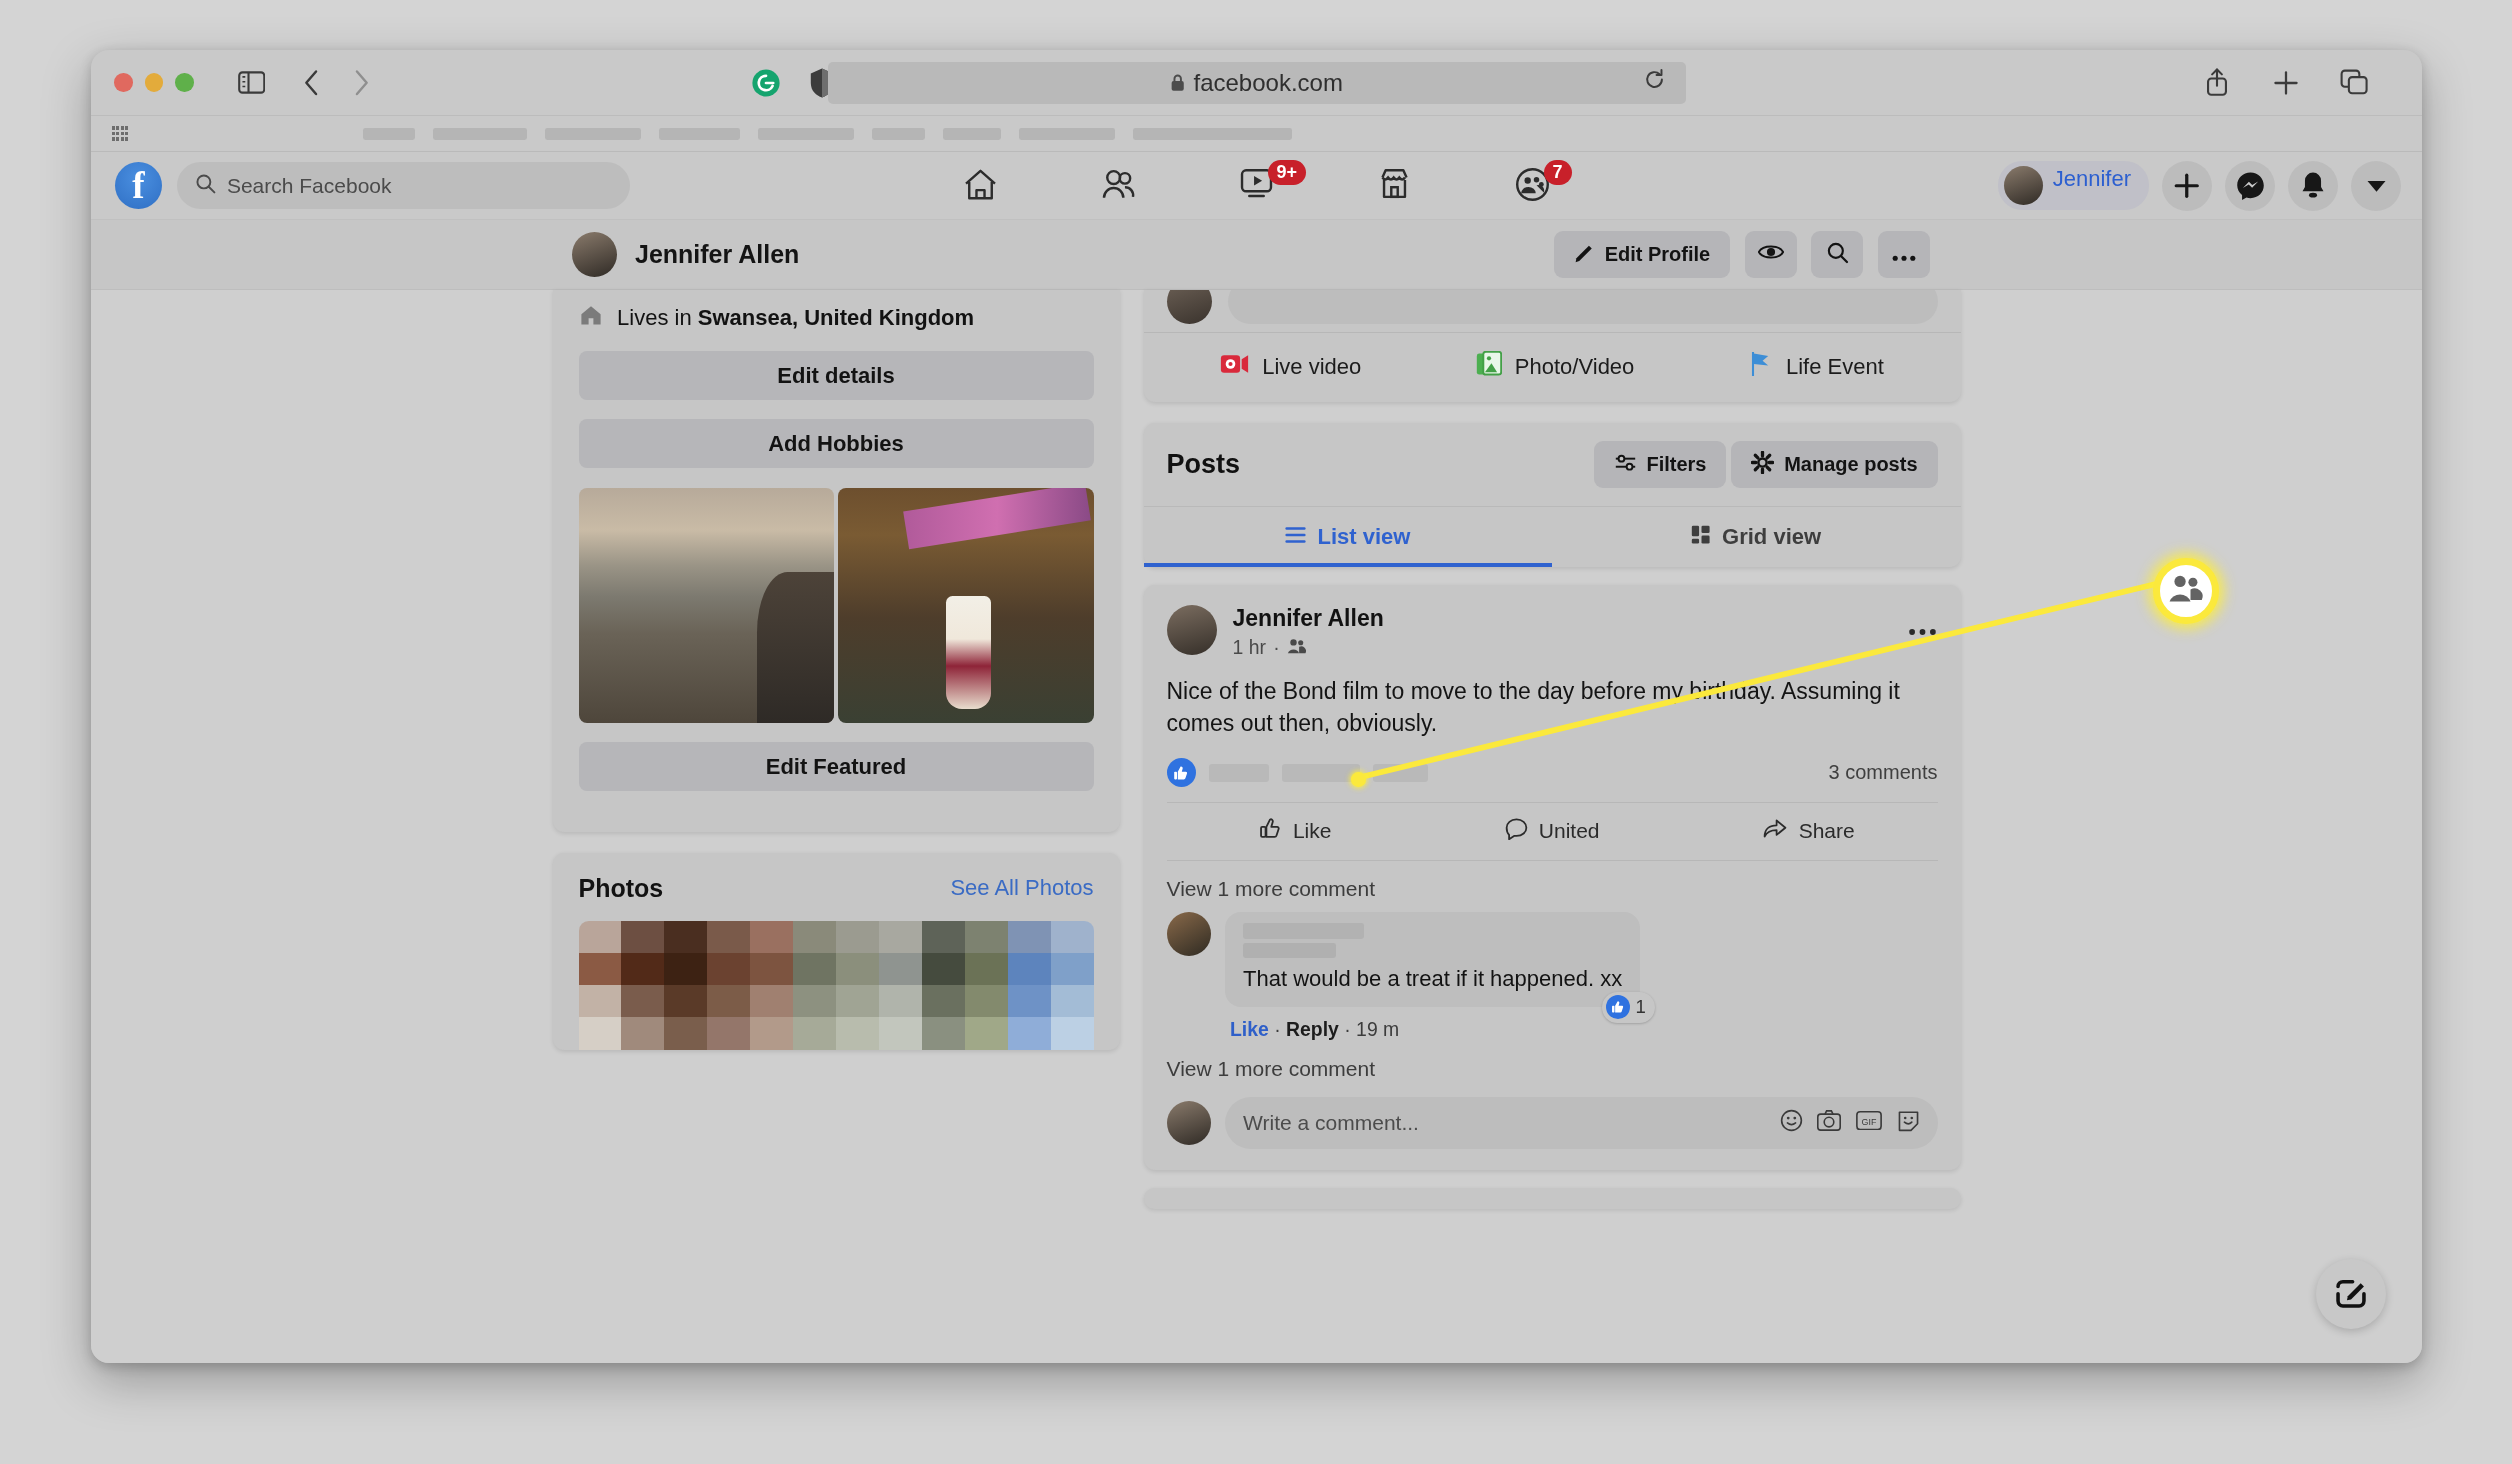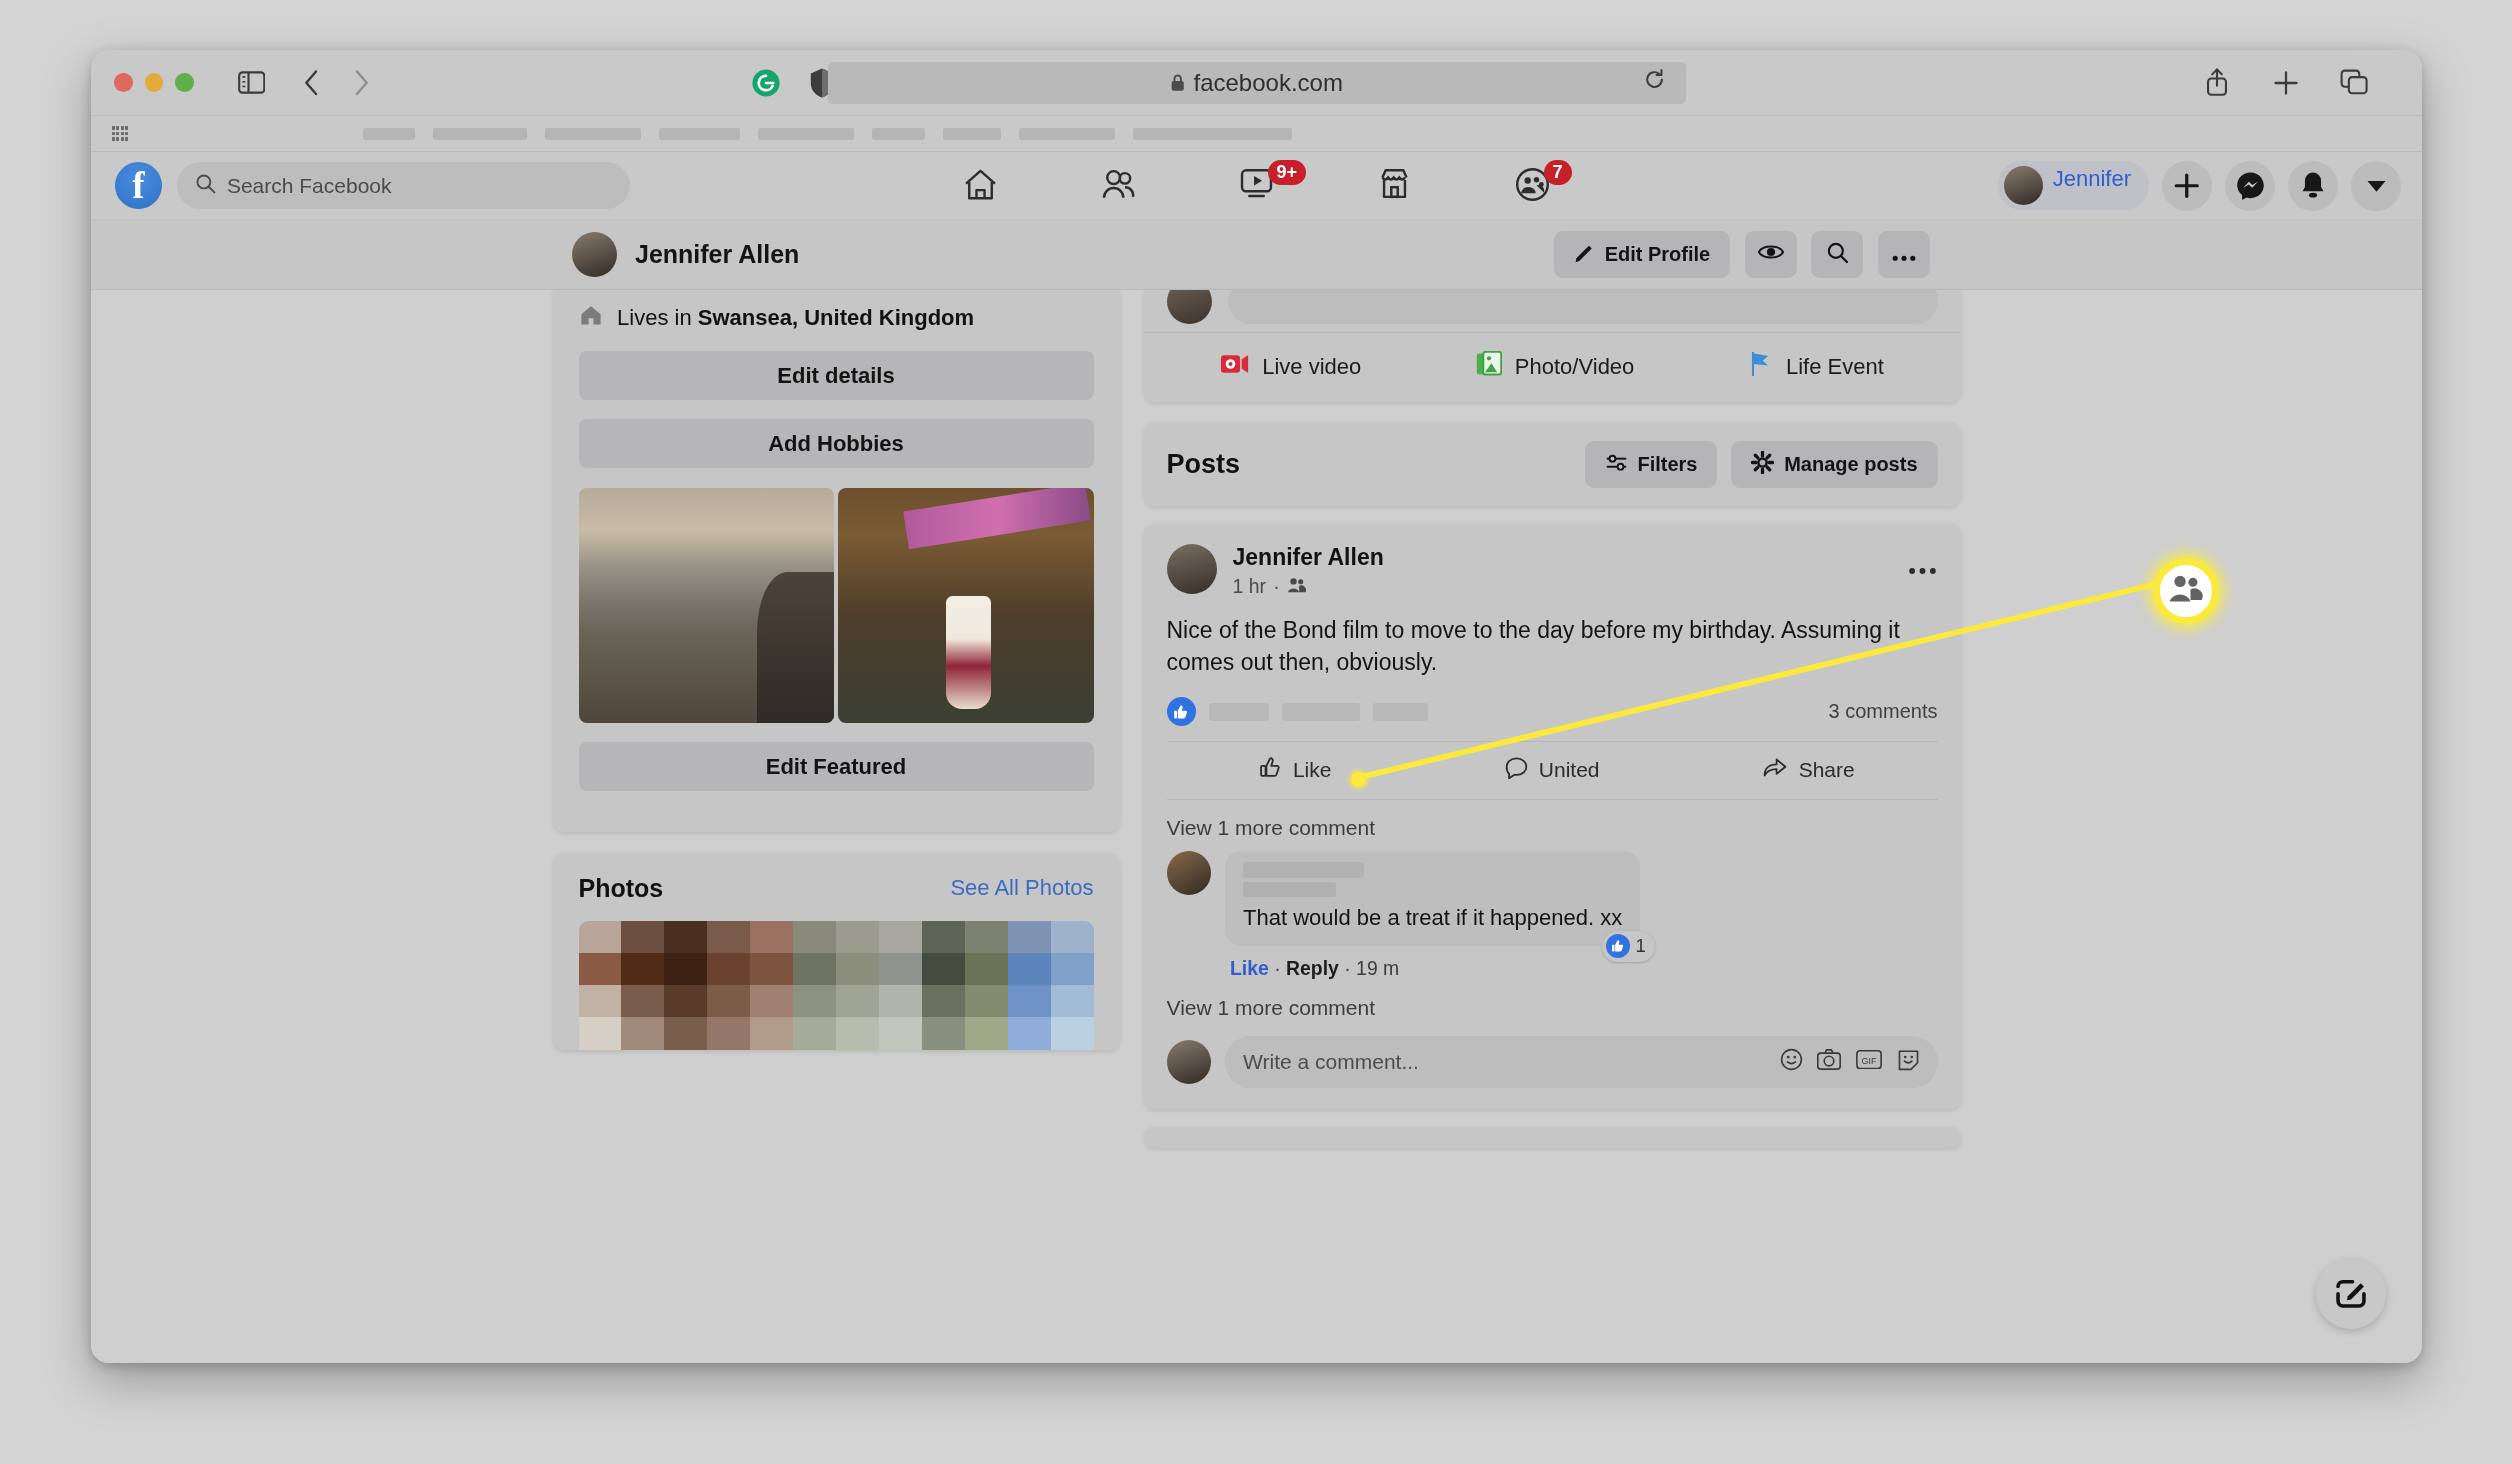--- a/index.html
+++ b/index.html
@@ -234,21 +234,21 @@
     padding: 18px 19.4px 19.4px;
   }
   .cmp-act { display: flex; align-items: center; gap: 13px; font-size: 22px; font-weight: 500; color: #1c1c1c; }
 
   .posts-card { margin-top: 21px; }
   .posts-head {
     display: flex; align-items: center; justify-content: space-between;
     padding: 18px 23px 18px;
   }
   .posts-head h2 { font-size: 27px; color: #111; }
-  .posts-head-btns { display: flex; gap: 14px; text-align: center; }
+  .posts-head-btns { display: flex; gap: 5px; text-align: center; }
   .tabs { display: flex; border-top: 0.8px solid #b9b9b9; }
   .tab {
     flex: 1; height: 60px;
     display: flex; align-items: center; justify-content: center; gap: 11.3px;
     font-size: 22px; font-weight: bold; color: #3e3e3e;
     position: relative;
   }
   .tab.active { color: #2f62cf; }
   .tab.active::after {
     content: ""; position: absolute; left: 0; right: 0; bottom: 0;
@@ -759,20 +759,45 @@
                         <line x1="19.6" y1="19.6" x2="22.8" y2="22.8"></line>
                         <line x1="22.8" y1="5.2" x2="19.6" y2="8.4"></line>
                         <line x1="8.4" y1="19.6" x2="5.2" y2="22.8"></line>
                       </g>
                     </svg>
                 </span>
                 <span>Manage posts</span>
               </div>
             </div>
           </div>
+          <div class="tabs">
+            <div class="tab active">
+              <span>
+                <svg width="21" height="18" viewBox="0 0 26 22">
+                    <g stroke="#2f62cf" stroke-width="3" stroke-linecap="round">
+                      <line x1="2" y1="3" x2="24" y2="3"></line>
+                      <line x1="2" y1="11" x2="24" y2="11"></line>
+                      <line x1="2" y1="19" x2="24" y2="19"></line>
+                    </g>
+                  </svg>
+              </span>
+              <span>List view</span>
+            </div>
+            <div class="tab">
+              <span>
+                <svg width="19.4" height="19.4" viewBox="0 0 24 24">
+                    <rect x="1" y="1" width="9" height="13" rx="1.6" fill="#3e3e3e"></rect>
+                    <rect x="13" y="1" width="10" height="9" rx="1.6" fill="#3e3e3e"></rect>
+                    <rect x="1" y="17" width="9" height="6" rx="1.6" fill="#3e3e3e"></rect>
+                    <rect x="13" y="13" width="10" height="10" rx="1.6" fill="#3e3e3e"></rect>
+                  </svg>
+              </span>
+              <span>Grid view</span>
+            </div>
+          </div>
         </div>
 
         <div class="card post-card">
           <div class="post-head">
             <div class="post-avatar"></div>
             <div class="post-meta">
               <div class="nm">Jennifer Allen</div>
               <div class="sub">
                 <span>1 hr</span>
                 <span>·</span>

